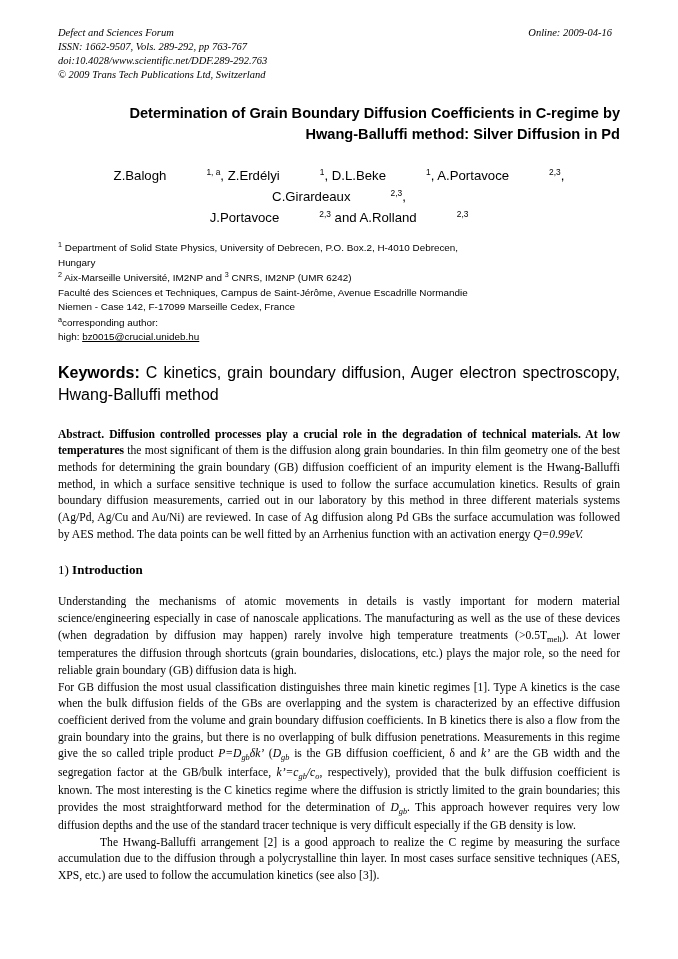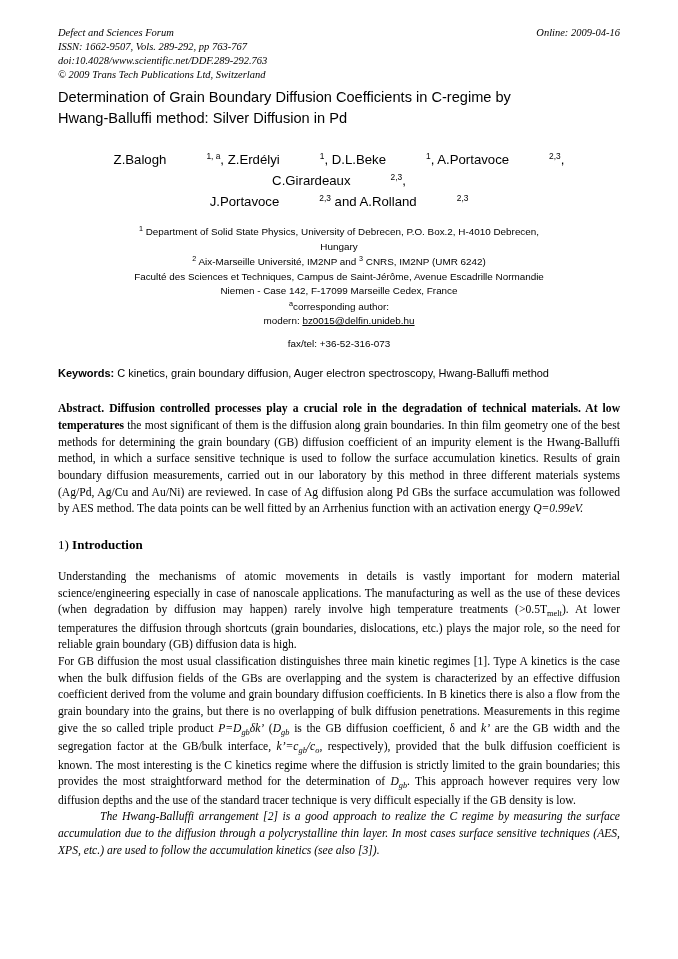--- a/index.html
+++ b/index.html
@@ -22,68 +22,67 @@
     position: relative;
   }
   .hdr {
     position: relative;
     font-size: 10.5px;
     line-height: 1.32;
     font-style: italic;
   }
   .hdr .online {
     position: absolute;
-    right: 0;
+    right: 8px;
     top: 0;
     font-style: italic;
     font-size: 10.5px;
   }
   .hdr .l {
     display: block;
   }
   .title {
-    margin-top: 6px;
-    text-align: left;
+    margin-top: 22px;
+    text-align: right;
     font-family: "Liberation Sans", sans-serif;
-    font-weight: normal;
+    font-weight: bold;
     font-size: 14.6px;
     line-height: 1.42;
   }
   .authors {
     margin-top: 21px;
     text-align: center;
     font-family: "Liberation Sans", sans-serif;
     font-size: 13.2px;
     line-height: 1.55;
   }
   .authors sup { font-size: 8.4px; margin-left: 40px; }
   .affil {
     margin-top: 12px;
-    text-align: center;
     font-family: "Liberation Sans", sans-serif;
     font-size: 9.9px;
     line-height: 1.45;
   }
   .affil sup { font-size: 7.2px; }
   .affil .line { display: block; }
   .email-line { margin-top: 0; }
   .email-link {
     color: #000000;
     text-decoration: underline;
   }
   .fax {
     margin-top: 9px;
     text-align: center;
     font-family: "Liberation Sans", sans-serif;
     font-size: 9.9px;
   }
   .keywords {
     margin-top: 17px;
     font-family: "Liberation Sans", sans-serif;
-    font-size: 11px;
+    font-size: 16px;
     line-height: 1.4;
     text-align: justify;
   }
   .keywords b { font-weight: bold; }
   .abstract {
     margin-top: 20px;
     font-size: 11.6px;
     line-height: 1.44;
     text-align: justify;
   }
@@ -95,21 +94,21 @@
   }
   .sec-heading b { font-weight: bold; }
   .body-par {
     margin-top: 16px;
     font-size: 11.6px;
     line-height: 1.44;
     text-align: justify;
   }
   .body-par.tight { margin-top: 0; }
   .body-par i { font-style: italic; }
-  .indent { text-indent: 42px; font-style: italic; }
+  .indent { text-indent: 42px; }
   sub { font-size: 0.72em; }
   sup { font-size: 0.72em; }
 </style>
 </head>
 <body>
 
 <div class="page">
 
   <div class="hdr">
     <span class="online">Online: 2009-04-16</span>
@@ -129,24 +128,23 @@
     <span>J.Portavoce</span><sup>2,3</sup><span> and  A.Rolland</span><sup>2,3</sup>
   </div>
 
   <div class="affil">
     <span class="line"><sup>1</sup><span> Department of Solid State Physics, University of Debrecen, P.O. Box.2, H-4010 Debrecen,</span></span>
     <span class="line">Hungary</span>
     <span class="line"><sup>2</sup><span> Aix-Marseille Université, IM2NP and </span><sup>3</sup><span> CNRS, IM2NP (UMR 6242)</span></span>
     <span class="line">Faculté des Sciences et Techniques, Campus de Saint-Jérôme, Avenue Escadrille Normandie</span>
     <span class="line">Niemen - Case 142, F-17099 Marseille Cedex, France</span>
     <span class="line"><sup>a</sup><span>corresponding author:</span></span>
-    <span class="line email-line"><span>modern: </span><a class="email-link" href="#">bz0015@delfin.unideb.hu</a></span>
+    <span class="line email-line"><span>high: </span><a class="email-link" href="#">bz0015@crucial.unideb.hu</a></span>
   </div>
 
-  <div class="fax">fax/tel: +36-52-316-073</div>
 
   <div class="keywords">
     <b>Keywords:</b><span> C kinetics, grain boundary diffusion, Auger electron spectroscopy, Hwang-Balluffi method</span>
   </div>
 
   <div class="abstract">
     <span class="lead">Abstract. Diffusion controlled processes play a crucial role in the degradation of technical materials. At low temperatures </span><span>the most significant of them is the diffusion along grain boundaries. In thin film geometry one of the best methods for determining the grain boundary (GB) diffusion coefficient of an impurity element is the Hwang-Balluffi method, in which a surface sensitive technique is used to follow the surface accumulation kinetics. Results of grain boundary diffusion measurements, carried out in our laboratory by this method in three different materials systems (Ag/Pd, Ag/Cu and Au/Ni) are reviewed. In case of Ag diffusion along Pd GBs the surface accumulation was followed by AES method. The data points can be well fitted by an Arrhenius function with an activation energy </span><i>Q=0.99eV.</i>
   </div>
 
   <div class="sec-heading">

